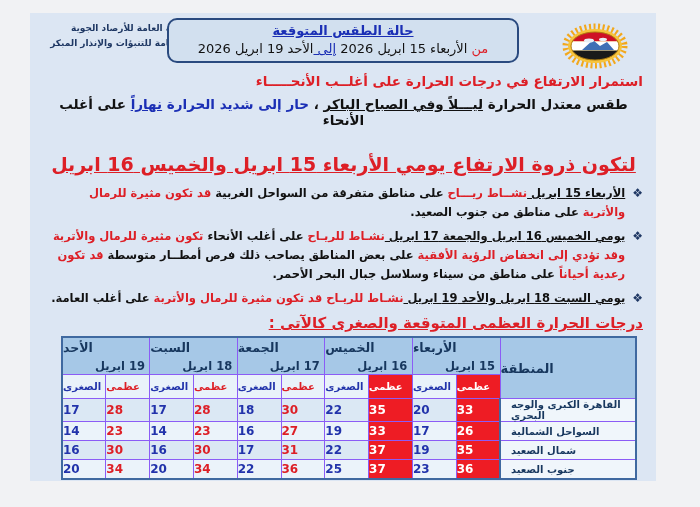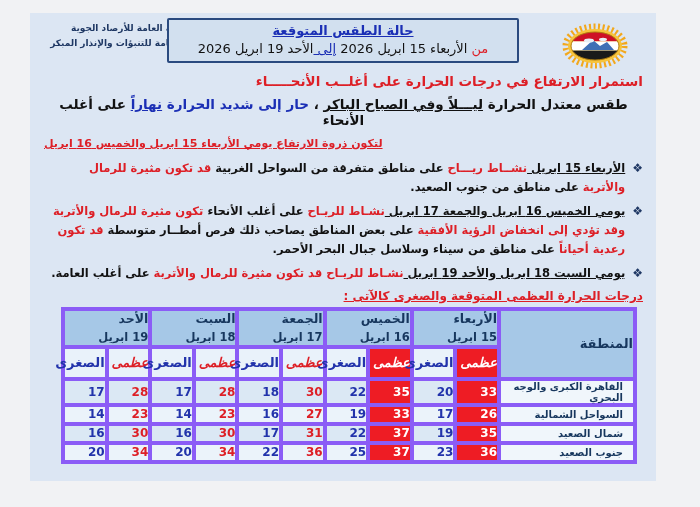--- a/index.html
+++ b/index.html
@@ -16,66 +16,66 @@
   }
   
   .org {
     position:absolute; top:8px; left:8px; width:186px;
     text-align:center; color:#1f3864; font-size:9px; font-weight:bold; line-height:1.7;
   }
   .logo { position:absolute; top:10px; right:28px; width:66px; height:46px; }
   .header-box {
     position:absolute; top:5px; right:50%; transform:translateX(50%);
     width:352px; padding:3px 10px 5px;
-    background:#d2e0ef; border:2px solid #2a4a7f; border-radius:2px;
+    background:#d2e0ef; border:2px solid #2a4a7f; border-radius:10px;
     text-align:center;
   }
   .header-box .title {
     color:#1b2fb5; font-weight:bold; font-size:13px; text-decoration:underline;
   }
   .header-box .dates { font-size:13px; font-weight:normal; color:#111; margin-top:3px; }
   
   .content { position:absolute; top:60px; right:13px; left:14px; }
   .headline {
     text-align:right; color:#dd1f26; font-weight:bold; font-size:13.5px;
   }
   .detail { text-align:center; font-weight:bold; font-size:13.5px; color:#111; margin-top:7px; }
   .peakline {
-    text-align:left; color:#dd1f26; font-weight:bold; font-size:11px;
-    text-decoration:underline; margin-top:9px;
+    text-align:center; color:#dd1f26; font-weight:bold; font-size:19px;
+    text-decoration:underline; margin-top:25px;
   }
   .bullets { margin-top:9px; }
   .bullet { display:flex; gap:7px; font-size:11.5px; font-weight:bold; line-height:1.65;
     color:#111; margin-top:5px; text-align:right; }
   .bullet .marker { color:#1f3864; font-size:12px; line-height:1.5; flex:0 0 auto; }
   .c-red  { color:#dd1f26; }
   .c-blue { color:#1b2fb5; }
   .c-black{ color:#111; }
   .u { text-decoration:underline; }
   .table-intro {
     margin-top:6px; text-align:right; color:#dd1f26; font-weight:bold;
-    font-size:12px; text-decoration:underline; padding-left:4px;
+    font-size:15px; text-decoration:underline; padding-left:4px;
   }
   
   table.temps {
     border-collapse:collapse; width:576px; margin-top:4px; margin-right:6px;
     border:2px solid #3f69a0; table-layout:fixed;
   }
   table.temps th, table.temps td {
-    border:4px solid #8b5cf6; text-align:right; vertical-align:middle; padding:0;
+    border:1px solid #8b5cf6; text-align:left; vertical-align:middle; padding:0;
   }
   th.region-h {
     background:#a6c8e7; color:#17375e; font-size:13px; font-weight:bold; width:136px;
     border-left:2px solid #3f69a0;
   }
   th.day-h { background:#a6c8e7; color:#17375e; font-weight:bold; height:38px; }
   th.day-h .dname { font-size:12.5px; }
-  th.day-h .ddate { font-size:11.5px; margin-top:4px; }
-  tr.subhead th { height:32px; font-size:13px; font-weight:bold; background:#e9f2fa; }
-  tr.subhead th.max { color:#dd1f26;font-style:italic; }
+  th.day-h .ddate { font-size:11.5px; margin-top:4px;padding-left:32px; }
+  tr.subhead th { height:24px; font-size:10px; font-weight:bold; background:#e9f2fa; }
+  tr.subhead th.max { color:#dd1f26; }
   tr.subhead th.min { color:#2233ab; }
   tr.subhead th.peak { background:#ee1c24; color:#ffffff; }
   tbody td { height:19px; font-size:12px; font-weight:bold; }
   tbody tr:nth-child(odd)  td { background:#dbe8f4; }
   tbody tr:nth-child(even) td { background:#ebf3fa; }
   tbody td.region {
     background:#f0f6fb !important; color:#17375e; font-size:10px; font-weight:bold;
     border-left:2px solid #3f69a0; padding:0 10px;
   }
   tbody td.max { color:#dd1f26; }

